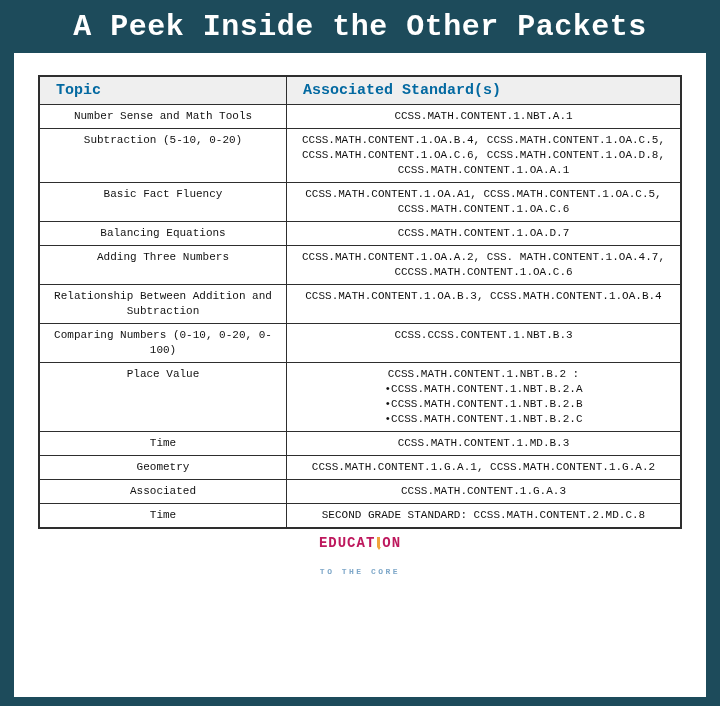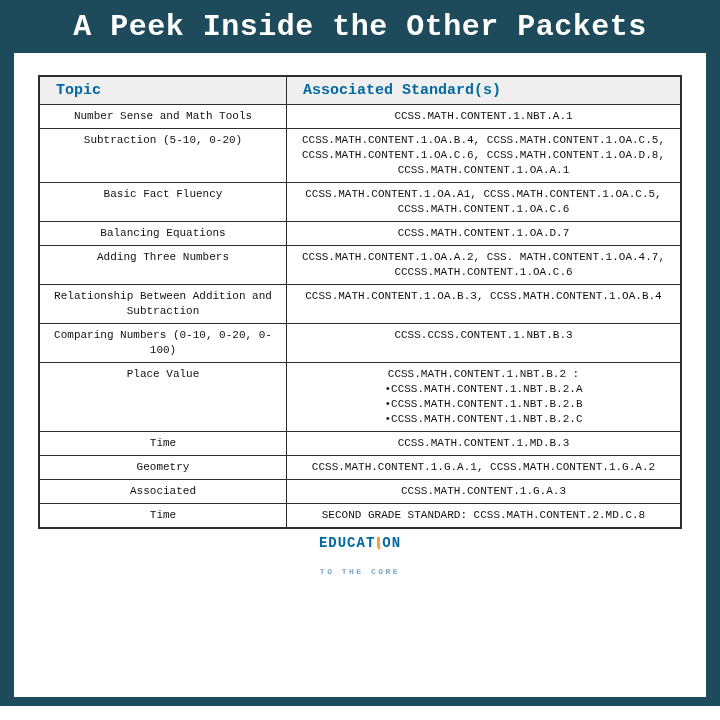--- a/index.html
+++ b/index.html
@@ -75,21 +75,21 @@
     overflow-wrap: break-word;
   }
   .footer-logo {
     margin-top: 7px;
     text-align: center;
     user-select: none;
   }
   .logo-line1 {
     font-size: 14px;
     font-weight: bold;
-    color: #0369a1;
+    color: #be185d;
     letter-spacing: 1px;
     line-height: 14px;
   }
   .pencil {
     display: inline-block;
     position: relative;
     width: 3px;
     height: 10px;
     background: #f0a43c;
     margin: 0 2px;

